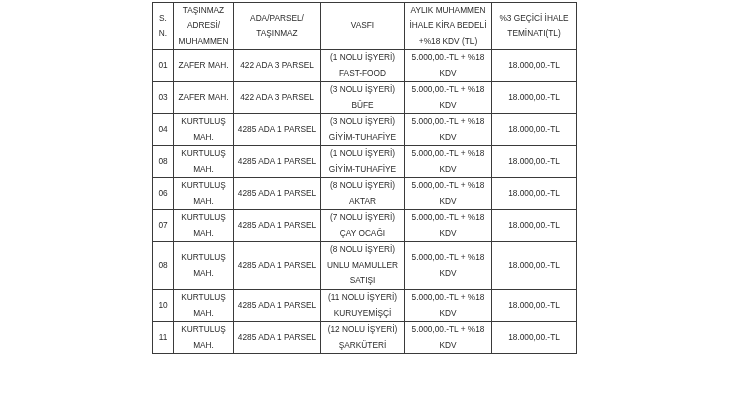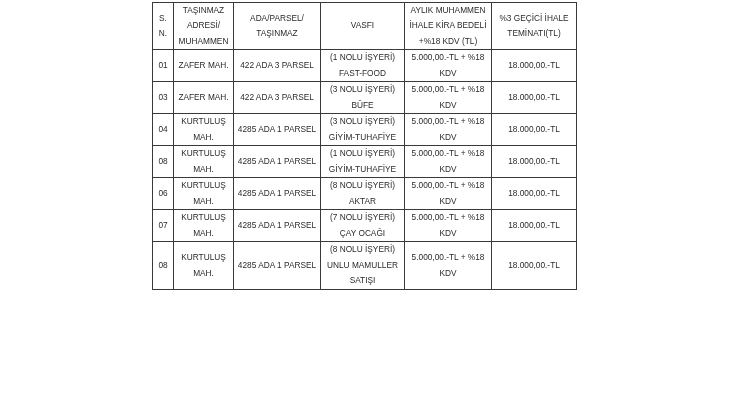--- a/index.html
+++ b/index.html
@@ -182,14 +182,48 @@
           <span class="line">(8 NOLU İŞYERİ)</span>
           <span class="line">UNLU MAMULLER</span>
           <span class="line">SATIŞI</span>
         </td>
         <td>
           <span class="line">5.000,00.-TL + %18</span>
           <span class="line">KDV</span>
         </td>
         <td>18.000,00.-TL</td>
       </tr>
+      <tr class="r2">
+        <td>10</td>
+        <td>
+          <span class="line">KURTULUŞ</span>
+          <span class="line">MAH.</span>
+        </td>
+        <td>4285 ADA 1 PARSEL</td>
+        <td>
+          <span class="line">(11 NOLU İŞYERİ)</span>
+          <span class="line">KURUYEMİŞÇİ</span>
+        </td>
+        <td>
+          <span class="line">5.000,00.-TL + %18</span>
+          <span class="line">KDV</span>
+        </td>
+        <td>18.000,00.-TL</td>
+      </tr>
+      <tr class="r2">
+        <td>11</td>
+        <td>
+          <span class="line">KURTULUŞ</span>
+          <span class="line">MAH.</span>
+        </td>
+        <td>4285 ADA 1 PARSEL</td>
+        <td>
+          <span class="line">(12 NOLU İŞYERİ)</span>
+          <span class="line">ŞARKÜTERİ</span>
+        </td>
+        <td>
+          <span class="line">5.000,00.-TL + %18</span>
+          <span class="line">KDV</span>
+        </td>
+        <td>18.000,00.-TL</td>
+      </tr>
     </tbody>
 </table>
 
 </body></html>

